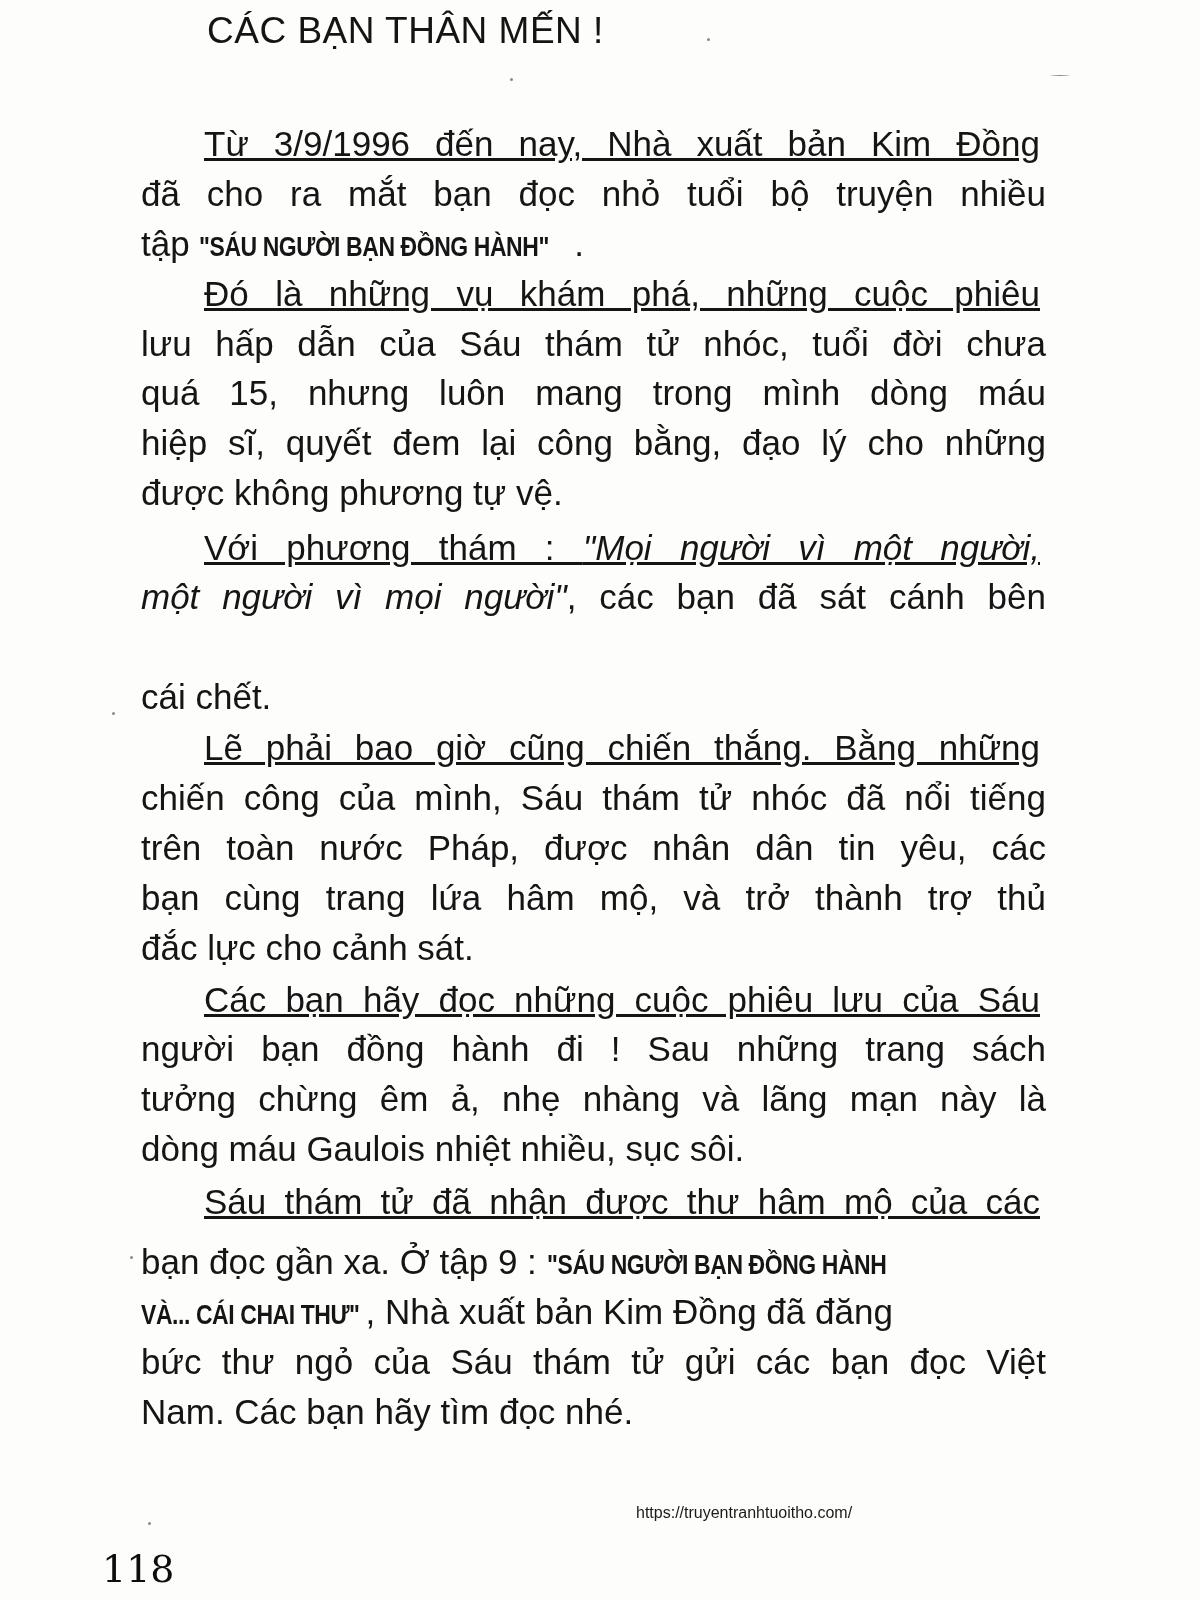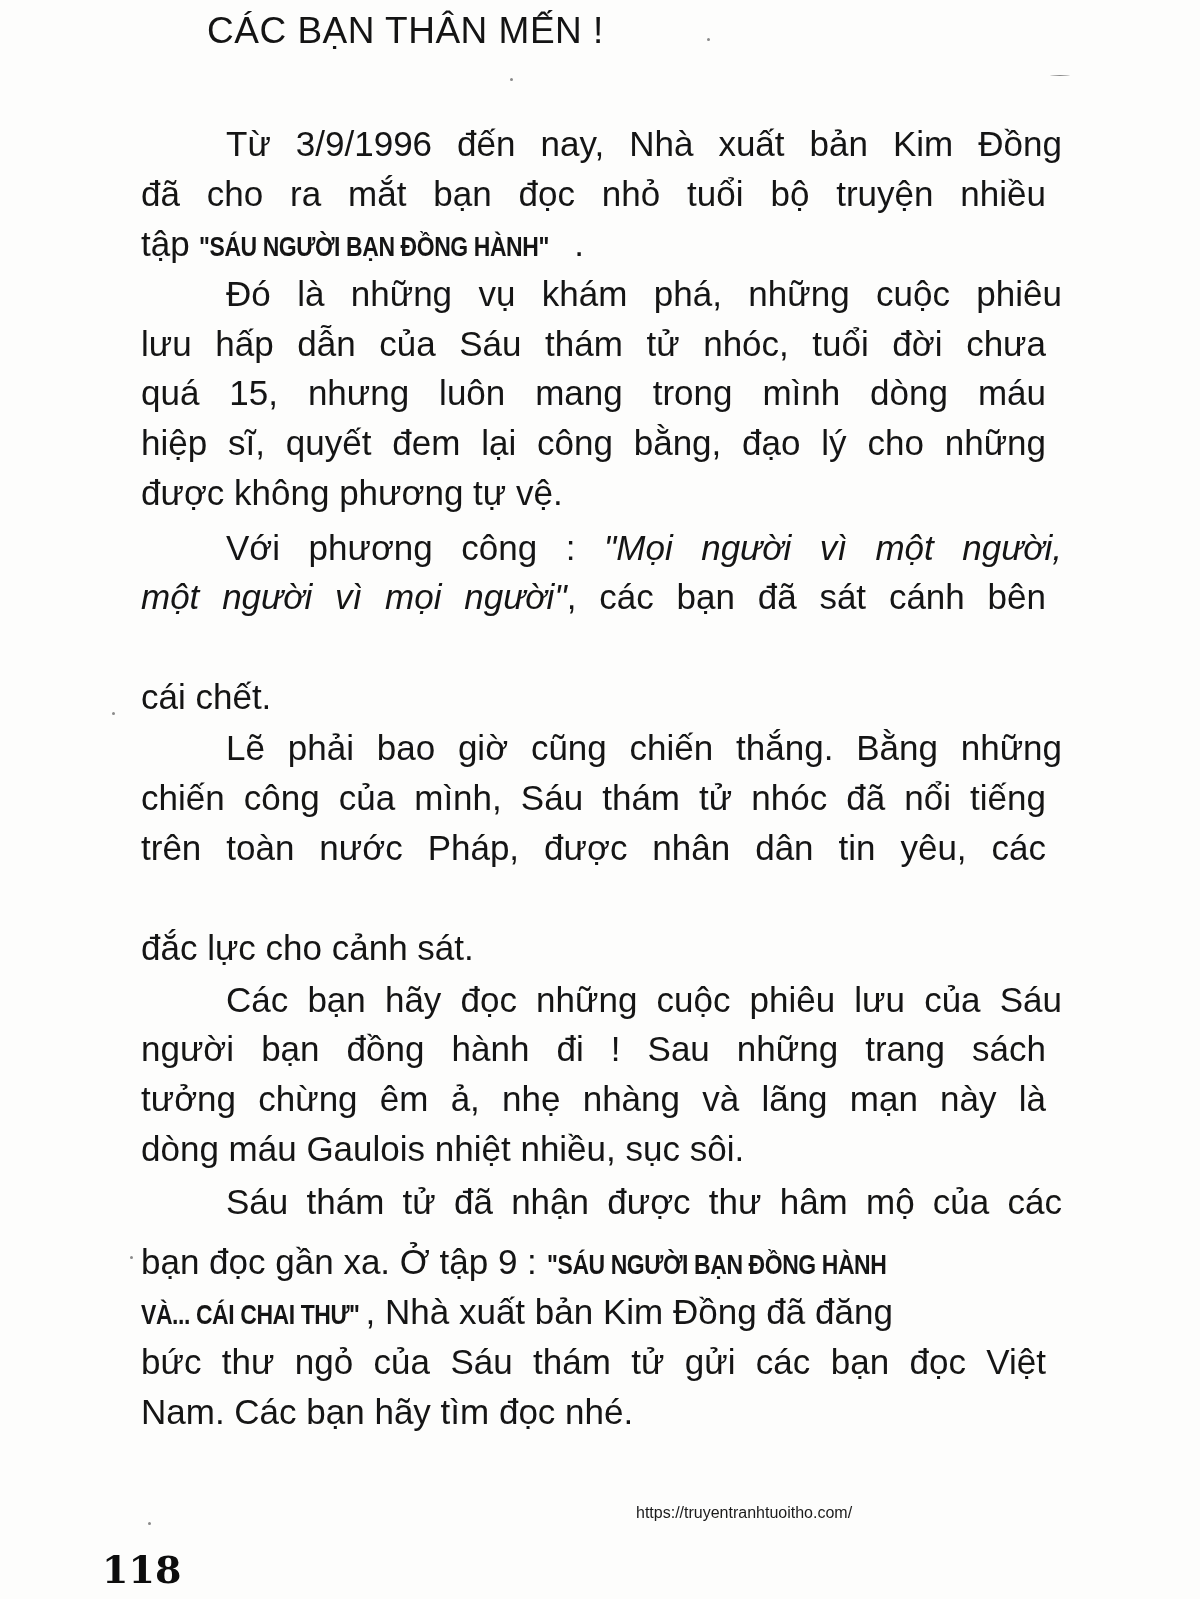--- a/index.html
+++ b/index.html
@@ -41,22 +41,23 @@
       line-height: 44px;
       white-space: nowrap;
       color: #151515;
       text-align: justify;
       text-align-last: justify;
     }
     .line.last {
       text-align-last: left;
     }
     .line.indent {
-      left: 226px;
+      left: 204px;
       width: 836px;
+      text-decoration: underline;
     }
     .bold-title {
       font-family: "Liberation Sans", "DejaVu Sans", sans-serif;
       font-weight: bold;
       font-size: 28px;
       letter-spacing: -0.5px;
       transform: scaleX(0.82);
       display: inline-block;
       transform-origin: left center;
     }
@@ -67,21 +68,21 @@
       top: 1504px;
       font-size: 16px;
       color: #1a1a1a;
       white-space: nowrap;
     }
     .page-number {
       position: absolute;
       left: 102px;
       top: 1547px;
       font-family: "DejaVu Serif", "Liberation Serif", serif;
-      font-weight: bold;
+      font-weight: normal;
       font-size: 38px;
       color: #0d0d0d;
       white-space: nowrap;
     }
     .speck {
       position: absolute;
       width: 3px; height: 3px;
       background: #8a8a8a;
       border-radius: 50%;
     }
@@ -96,27 +97,28 @@
   <div class="line indent" style="top:122px">Từ 3/9/1996 đến nay, Nhà xuất bản Kim Đồng</div>
   <div class="line" style="top:172px">đã cho ra mắt bạn đọc nhỏ tuổi bộ truyện nhiều</div>
   <div class="line last" style="top:222px"><span>tập </span><span class="bold-title">"SÁU NGƯỜI BẠN ĐỒNG HÀNH"</span><span style="margin-left:-52px">.</span></div>
 
   <div class="line indent" style="top:272px">Đó là những vụ khám phá, những cuộc phiêu</div>
   <div class="line" style="top:322px">lưu hấp dẫn của Sáu thám tử nhóc, tuổi đời chưa</div>
   <div class="line" style="top:371px">quá 15, nhưng luôn mang trong mình dòng máu</div>
   <div class="line" style="top:421px">hiệp sĩ, quyết đem lại công bằng, đạo lý cho những</div>
   <div class="line last" style="top:471px">được không phương tự vệ.</div>
 
-  <div class="line indent" style="top:526px"><span>Với phương công : </span><span class="ital">"Mọi người vì một người,</span></div>
+  <div class="line indent" style="top:526px"><span>Với phương thám : </span><span class="ital">"Mọi người vì một người,</span></div>
   <div class="line" style="top:575px"><span class="ital">một người vì mọi người"</span><span>, các bạn đã sát cánh bên</span></div>
   <div class="line last" style="top:675px">cái chết.</div>
 
   <div class="line indent" style="top:726px">Lẽ phải bao giờ cũng chiến thắng. Bằng những</div>
   <div class="line" style="top:776px">chiến công của mình, Sáu thám tử nhóc đã nổi tiếng</div>
   <div class="line" style="top:826px">trên toàn nước Pháp, được nhân dân tin yêu, các</div>
+  <div class="line" style="top:876px">bạn cùng trang lứa hâm mộ, và trở thành trợ thủ</div>
   <div class="line last" style="top:926px">đắc lực cho cảnh sát.</div>
 
   <div class="line indent" style="top:978px">Các bạn hãy đọc những cuộc phiêu lưu của Sáu</div>
   <div class="line" style="top:1027px">người bạn đồng hành đi ! Sau những trang sách</div>
   <div class="line" style="top:1077px">tưởng chừng êm ả, nhẹ nhàng và lãng mạn này là</div>
   <div class="line last" style="top:1127px">dòng máu Gaulois nhiệt nhiều, sục sôi.</div>
 
   <div class="line indent" style="top:1180px">Sáu thám tử đã nhận được thư hâm mộ của các</div>
   <div class="line" style="top:1240px; text-align-last:left"><span>bạn đọc gần xa. Ở tập 9 : </span><span class="bold-title">"SÁU NGƯỜI BẠN ĐỒNG HÀNH</span></div>
   <div class="line" style="top:1290px; text-align-last:left"><span class="bold-title">VÀ... CÁI CHAI THƯ"</span><span style="margin-left:-42px">, Nhà xuất bản Kim Đồng đã đăng</span></div>

